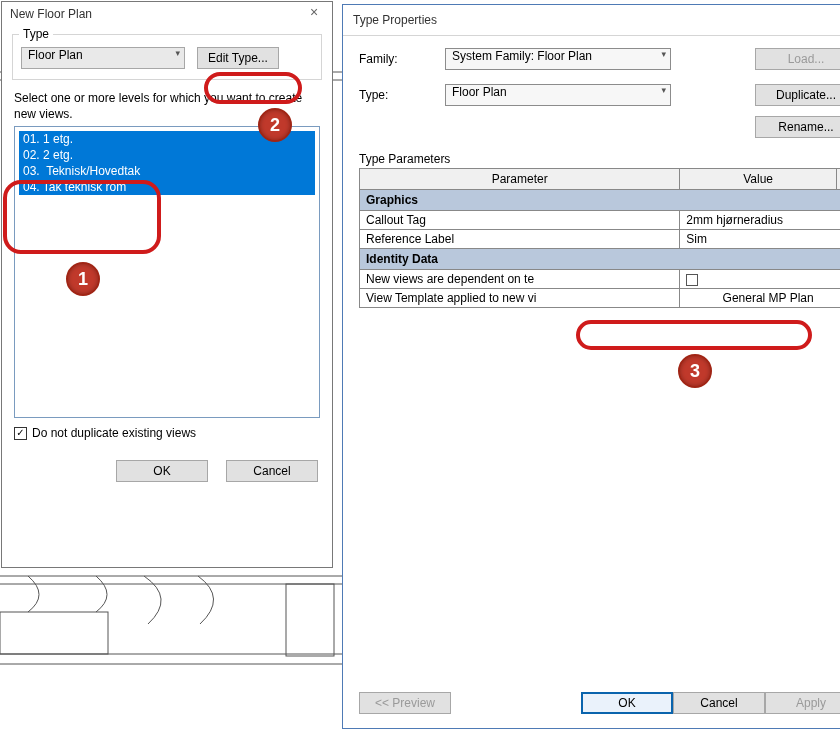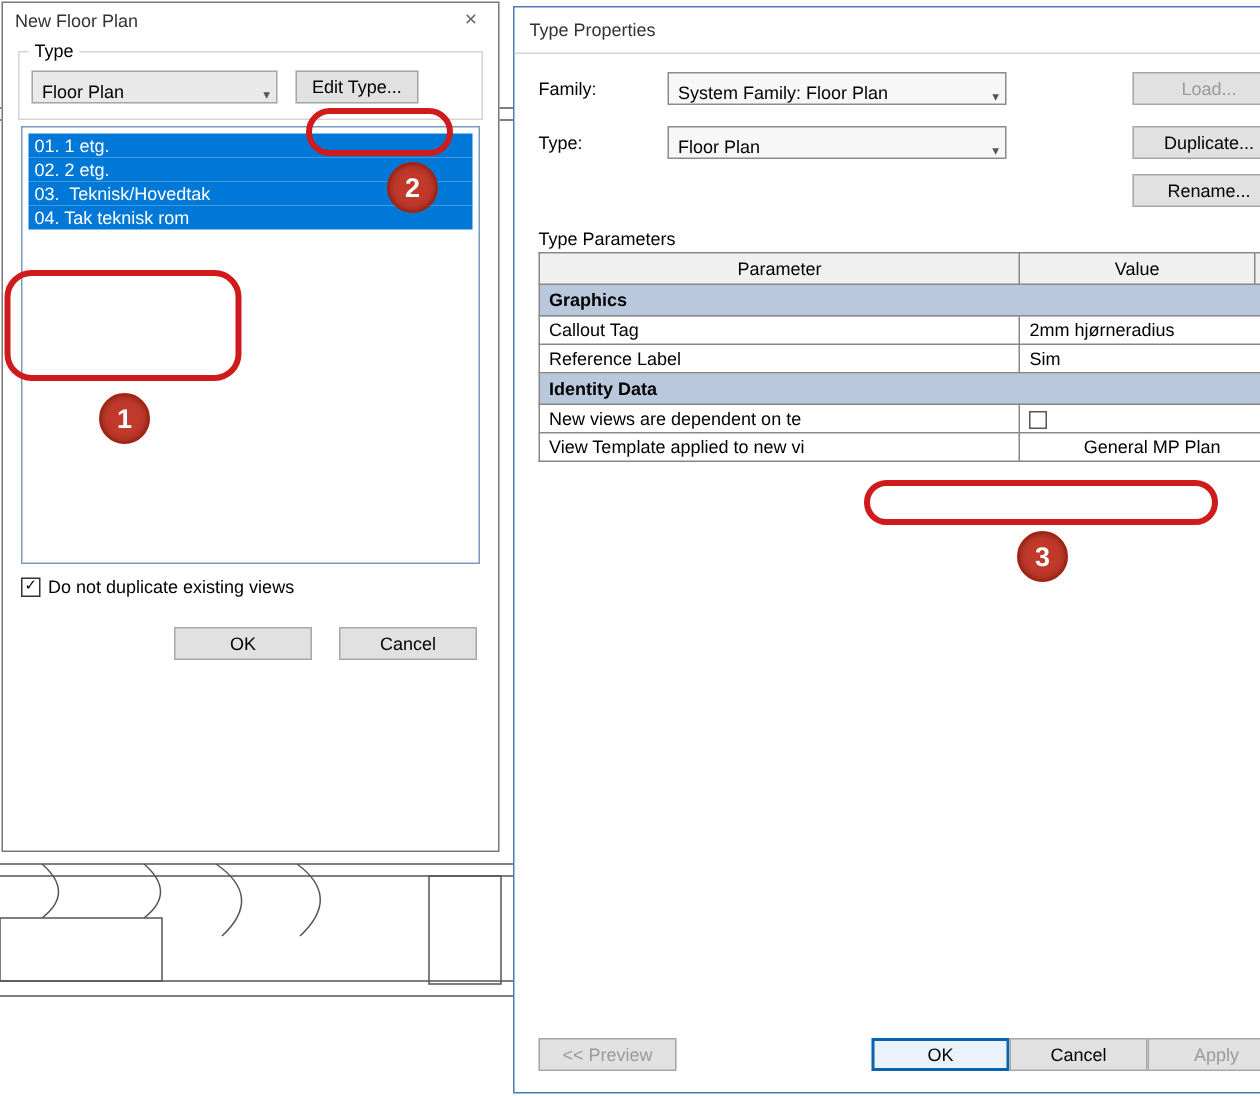--- a/index.html
+++ b/index.html
@@ -31,21 +31,21 @@
     .fieldset-type {
       border: 1px solid #d5d5d5; margin: 8px 10px 4px 10px; padding: 12px 8px 10px 8px;
       font-size: 12px; position: relative;
     }
     .fieldset-legend {
       position: absolute; top: -8px; left: 6px; background: #fff; padding: 0 4px; font-size: 12px; color: #000;
     }
     .type-row { display: flex; gap: 12px; align-items: center; }
     .combo {
       flex: 0 0 164px; height: 22px; border: 1px solid #a7a7a7; background: #e9e9e9;
-      display: flex; align-items: flex-end; justify-content: space-between;
+      display: flex; align-items: flex-start; justify-content: space-between;
       padding: 0 4px 0 6px; font-size: 12px;
     }
     .combo .chev { color: #555; font-size: 9px; }
     .btn {
       height: 22px; padding: 0 10px; border: 1px solid #a7a7a7;
       background: #e1e1e1; font-size: 12px; display: inline-flex; align-items: center; justify-content: center;
     }
     .instr { font-size: 12px; margin: 10px 12px 2px 12px; line-height: 16px; }
 
     .levels-box {
@@ -151,20 +151,21 @@
     <span class="fieldset-legend">Type</span>
     <div class="type-row">
       <div class="combo">
         <span>Floor Plan</span>
         <span class="chev">▾</span>
       </div>
       <span class="btn">Edit Type...</span>
     </div>
   </div>
 
+  <div class="instr">Select one or more levels for which you want to create new views.</div>
 
   <div class="levels-box">
     <ul class="levels-list">
       <li>01. 1 etg.</li>
       <li>02. 2 etg.</li>
       <li>03.  Teknisk/Hovedtak</li>
       <li>04. Tak teknisk rom</li>
     </ul>
   </div>
 

